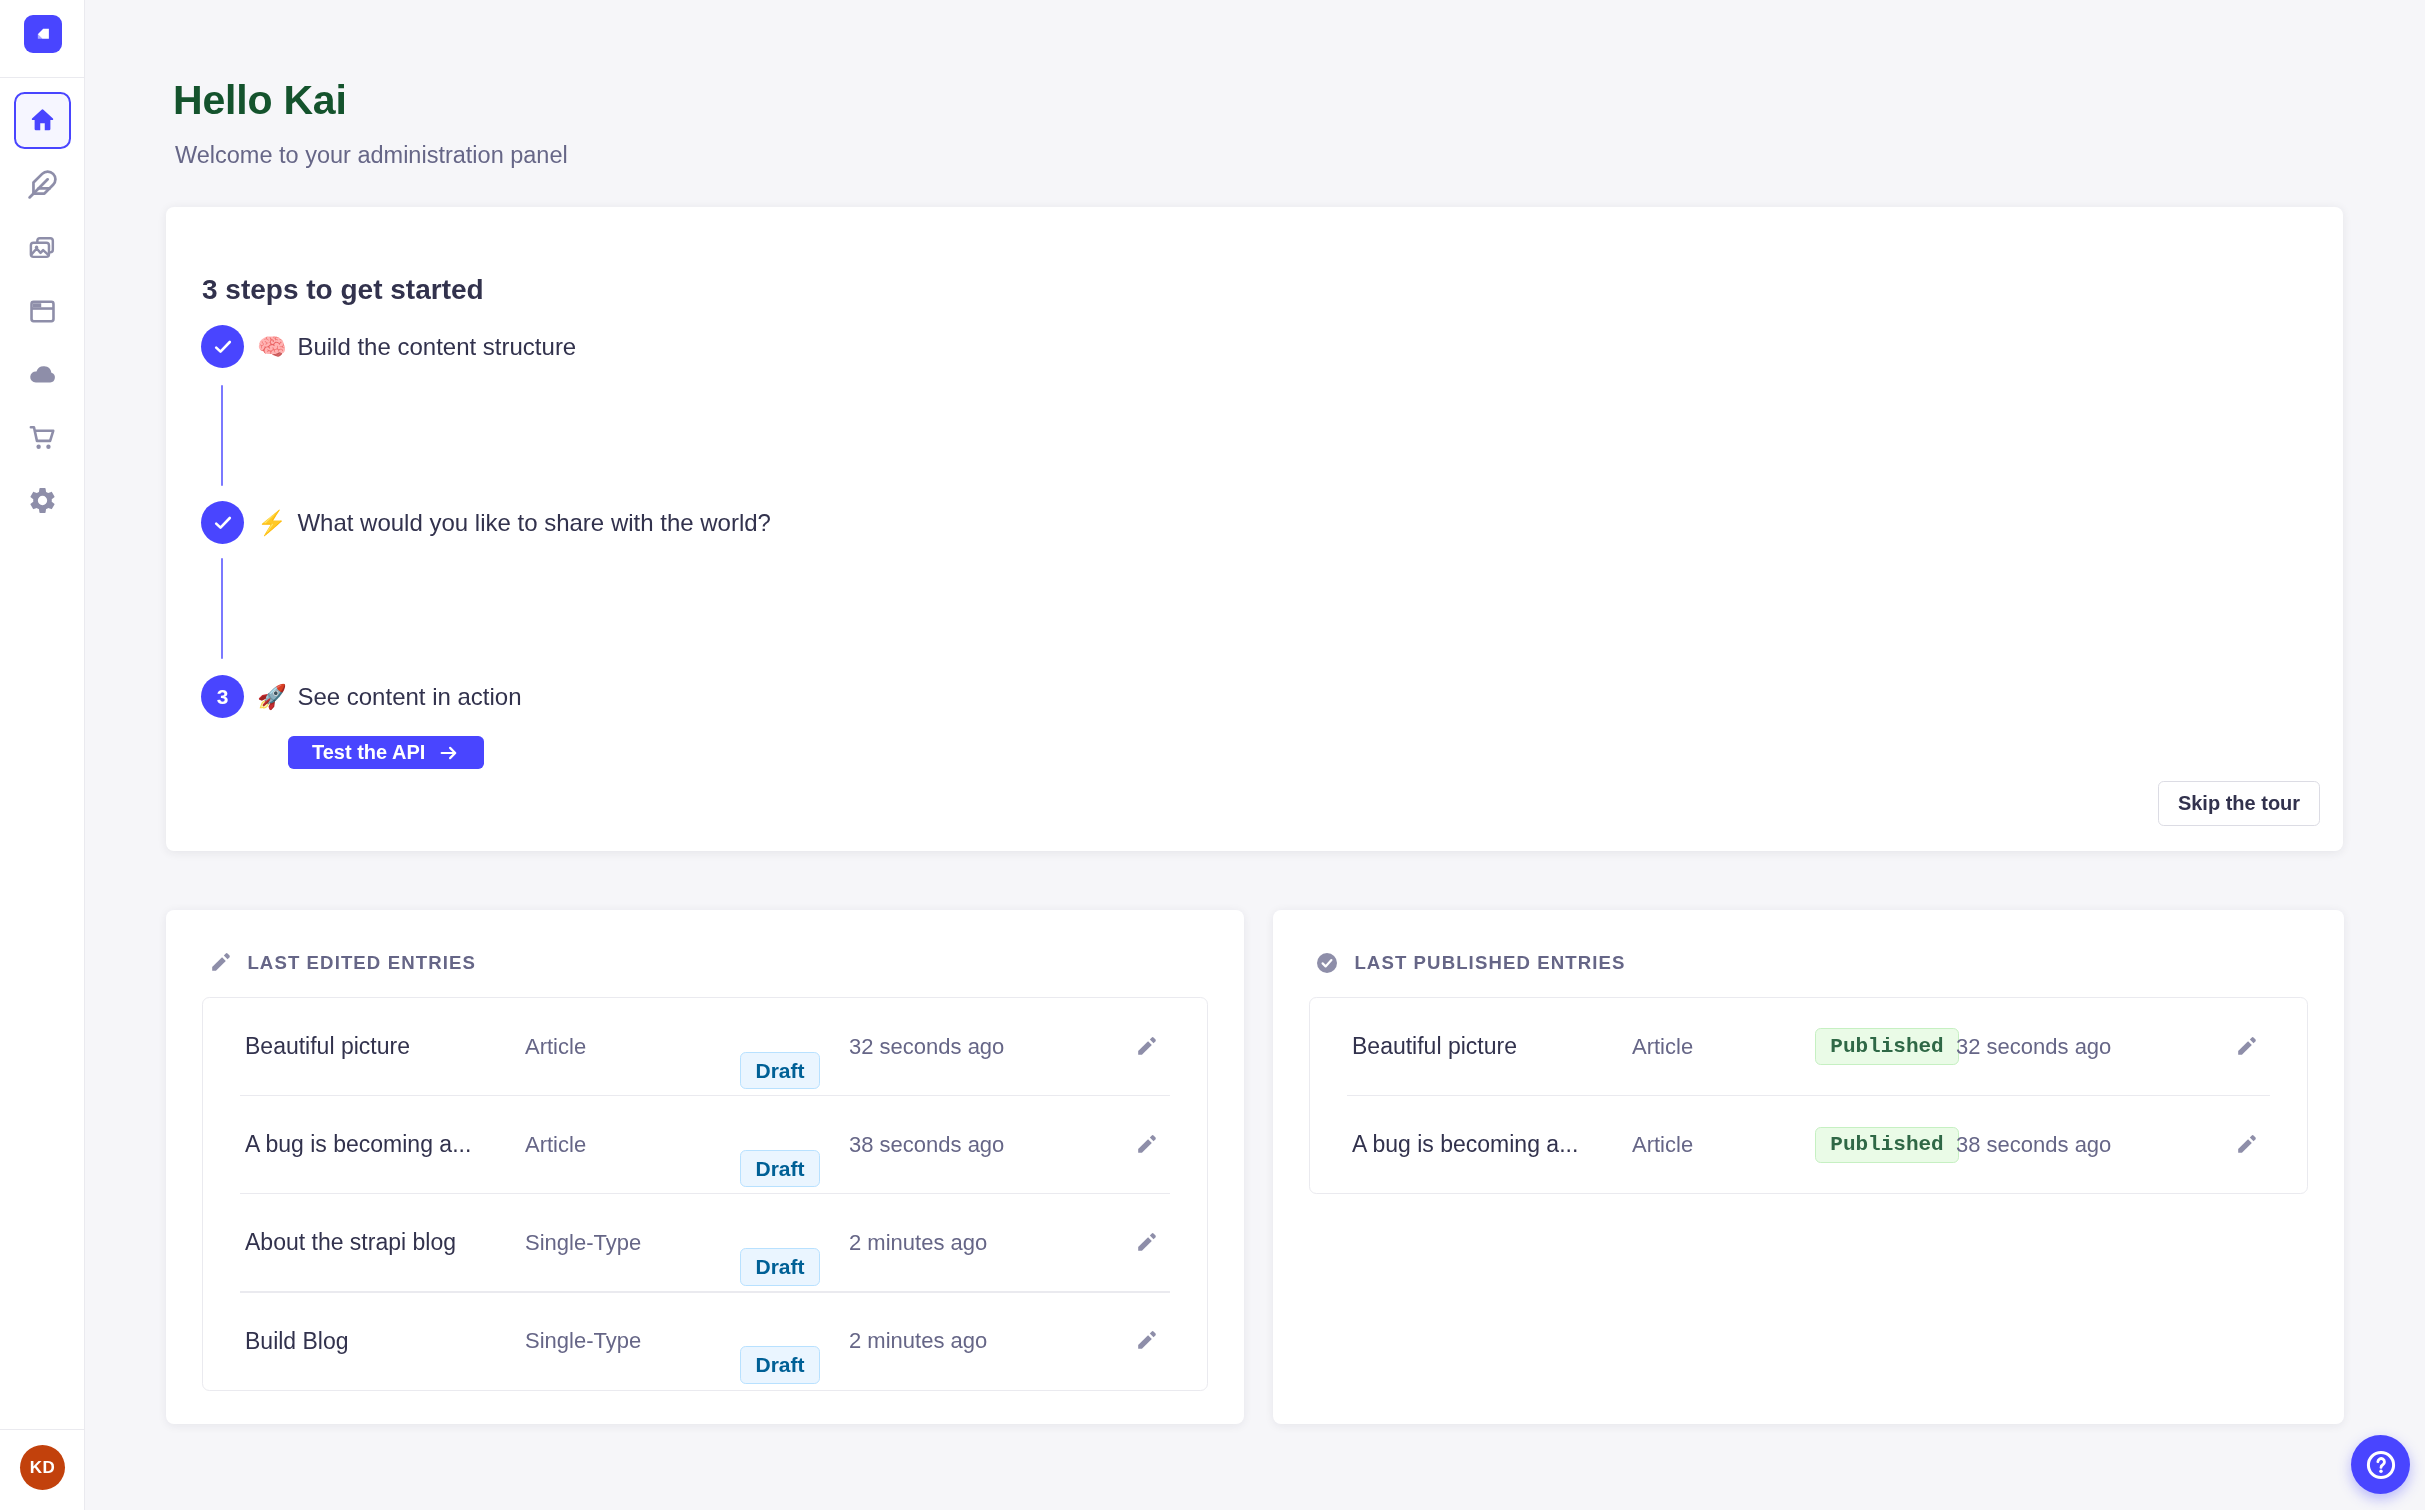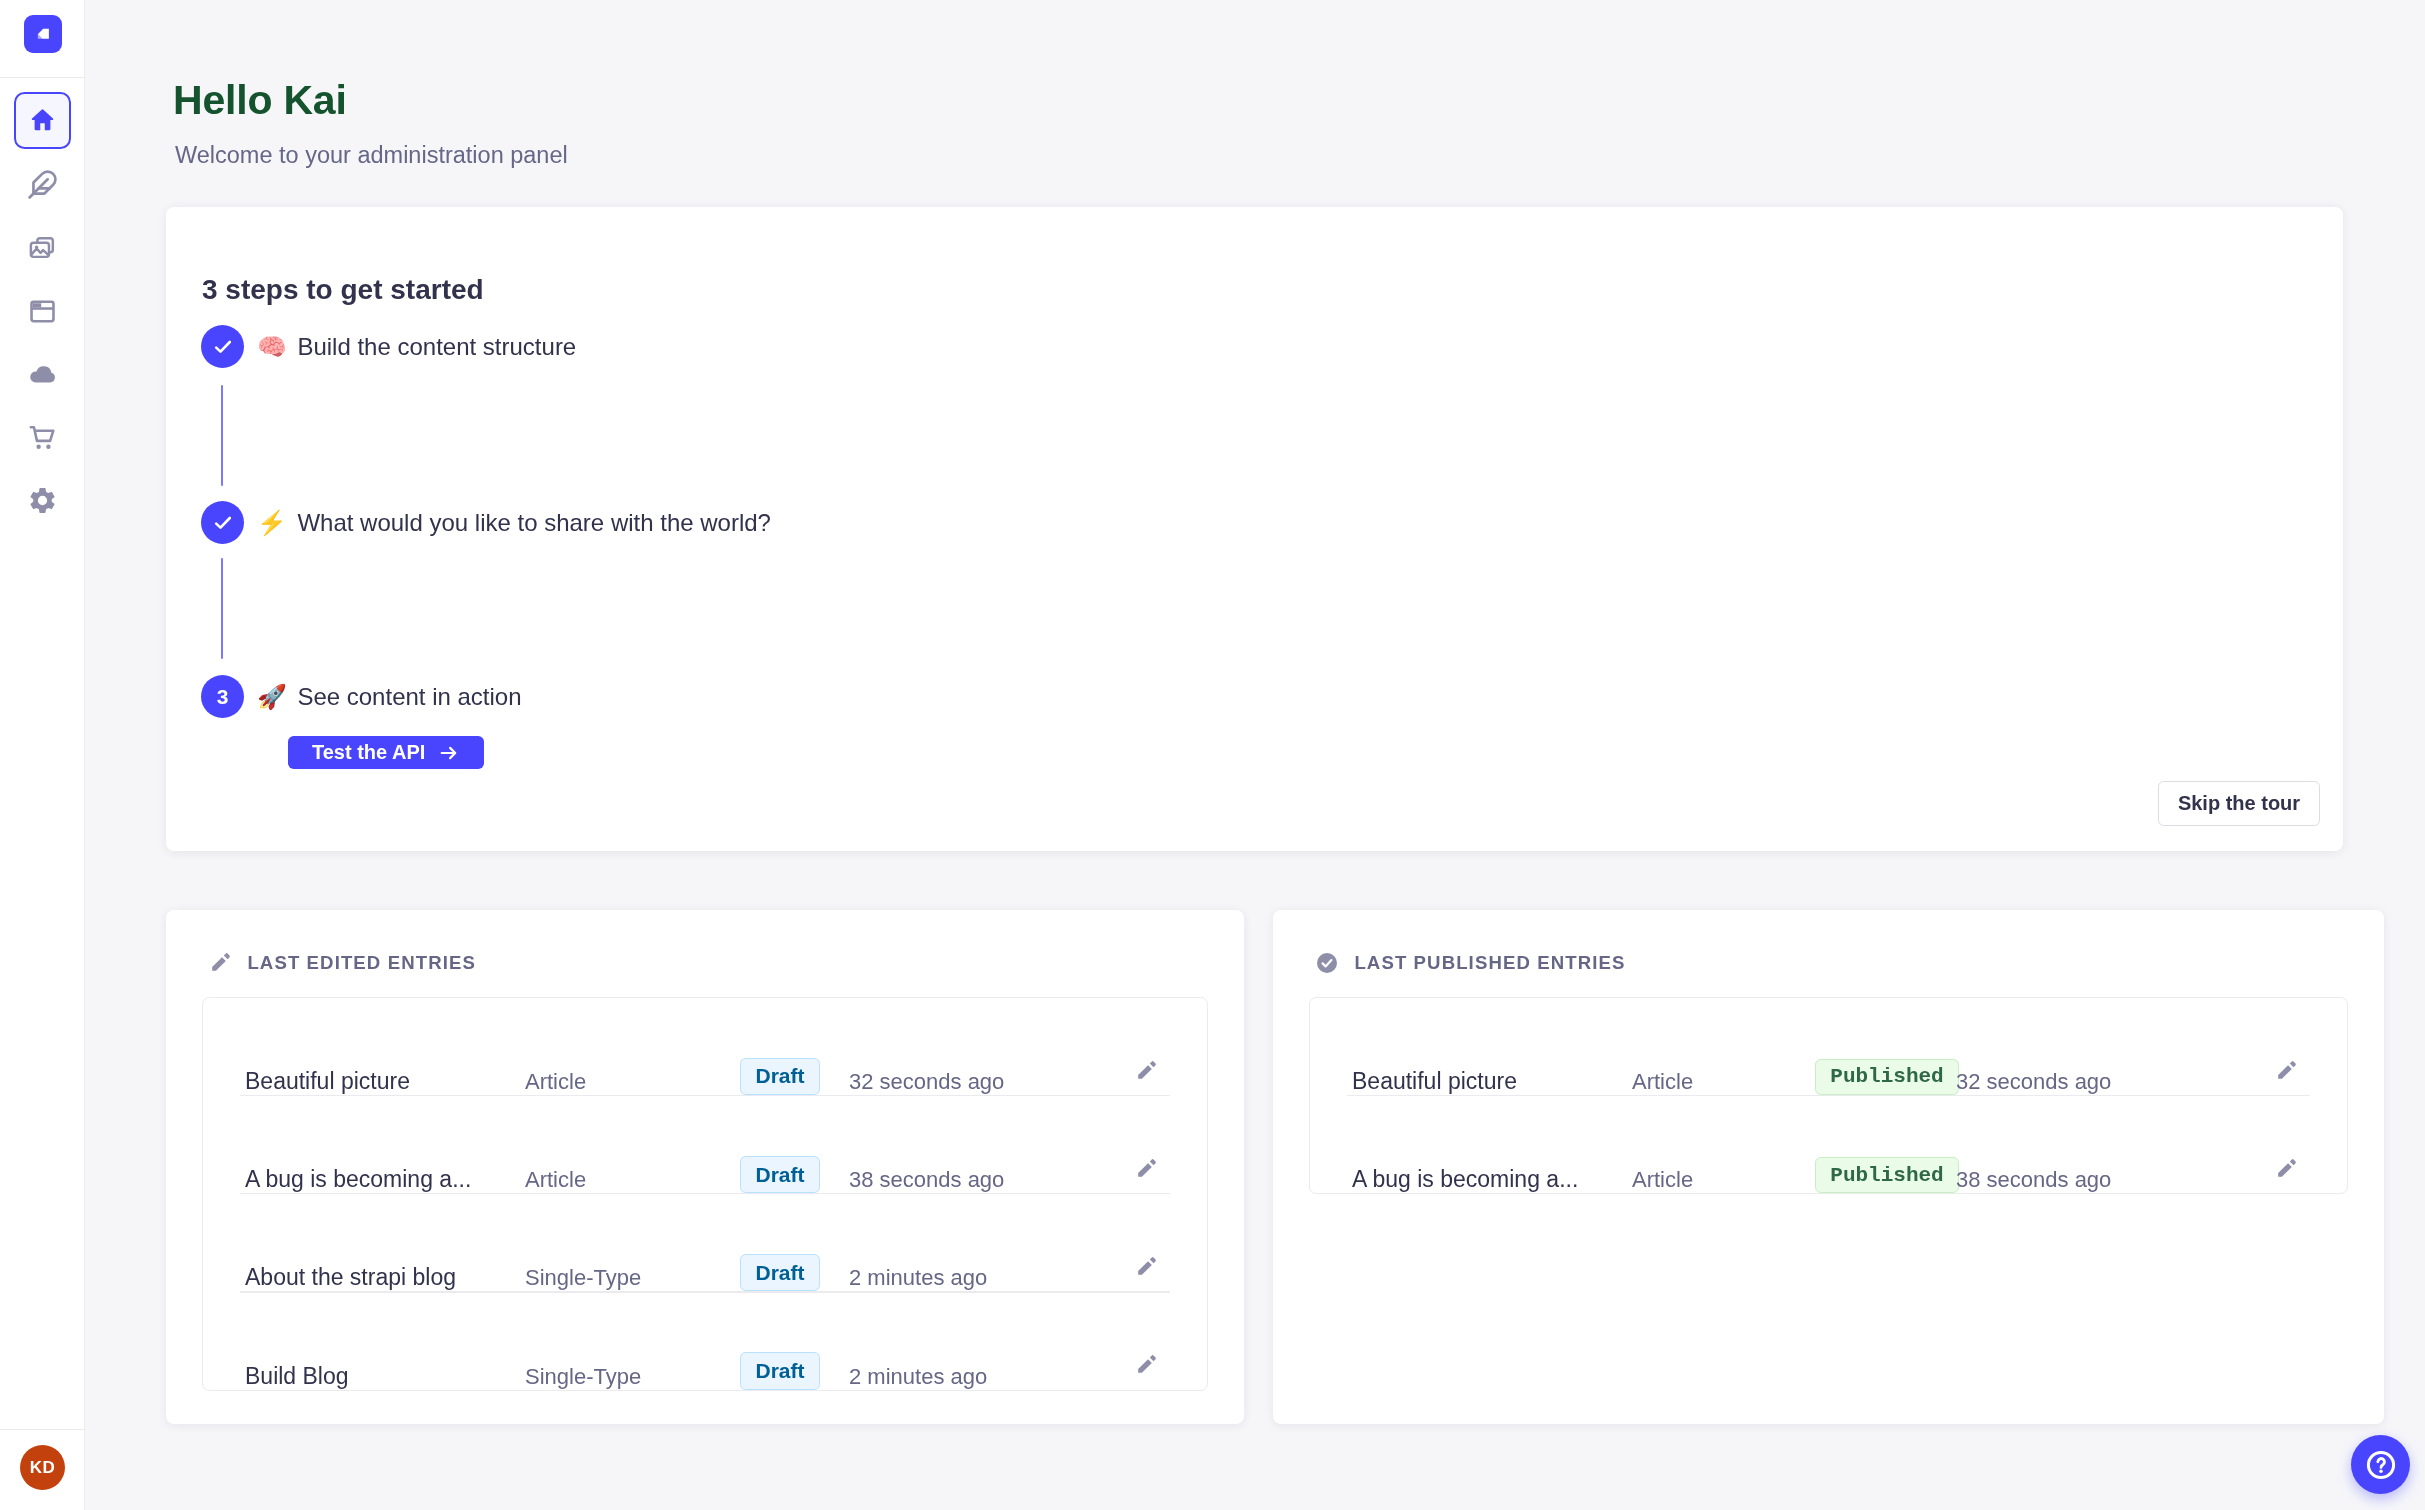--- a/index.html
+++ b/index.html
@@ -28,26 +28,26 @@
   .step-label{position:absolute;left:91px;height:43px;display:flex;align-items:center;gap:10.5px;font-size:24px;font-weight:500;color:#32324d;}
   .step-emoji{font-size:24px;}
   .connector{position:absolute;left:55px;width:2.4px;background:#7b79ff;border-radius:1.6px;}
   .cta-btn{position:absolute;left:122px;top:529px;height:33px;padding:0 24px;display:flex;align-items:center;gap:13px;background:#4945ff;border:none;border-radius:5.7px;color:#fff;font-size:20px;font-weight:600;font-family:"Liberation Sans",sans-serif;cursor:pointer;}
   .cta-btn svg{width:22px;height:22px;}
   .skip-btn{position:absolute;left:1992px;top:574px;width:162px;height:45px;background:#fff;border:1.6px solid #dcdce4;border-radius:5.7px;font-size:20px;font-weight:600;color:#32324d;font-family:"Liberation Sans",sans-serif;cursor:pointer;}
 
   
   .panel{position:absolute;top:910px;height:514px;background:#fff;border-radius:8px;box-shadow:0 1.6px 9.7px rgba(33,33,52,.07);}
   .panel.left{left:166px;width:1078px;}
-  .panel.right{left:1273px;width:1071px;padding-left:40px;}
+  .panel.right{left:1273px;width:1071px;}
   .panel-head{position:absolute;top:41px;left:42px;display:flex;align-items:center;gap:15.4px;}
   .panel-head svg{width:24px;height:24px;color:#8e8ea9;}
   .panel-head .ph-title{font-size:18.6px;font-weight:600;letter-spacing:1.1px;color:#666687;}
   .table-card{position:absolute;left:36px;right:36px;top:87px;border:1.2px solid #eaeaef;border-radius:7.3px;background:#fff;overflow:hidden;}
-  .row{display:flex;align-items:flex-end;height:97px;padding-left:42px;}
+  .row{display:flex;align-items:center;height:97px;padding-left:42px;}
   .sep{height:1.2px;background:#eaeaef;margin:0 37px;}
   .c-title{width:280px;font-size:23px;font-weight:500;color:#32324d;white-space:nowrap;overflow:hidden;}
   .c-type{width:186px;font-size:22px;color:#666687;}
   .c-badge{width:138px;display:flex;justify-content:center;}
   .c-time{flex:1;font-size:22px;color:#666687;}
   .badge{font-size:21px;font-weight:600;padding:5.7px 14.6px;border-radius:5.7px;white-space:nowrap;}
   .badge.draft{background:#eaf5ff;color:#006096;border:1.2px solid #b8e1ff;margin-top:48px;}
   .badge.published{background:#eafbe7;color:#2f6846;border:1.2px solid #c6f0c2;font-family:Liberation Mono, monospace;}
   .editbtn{width:49px;height:49px;margin-right:37px;display:flex;align-items:center;justify-content:center;background:none;border:none;color:#8e8ea9;cursor:pointer;border-radius:6.5px;}
   .editbtn svg{width:24px;height:24px;}

